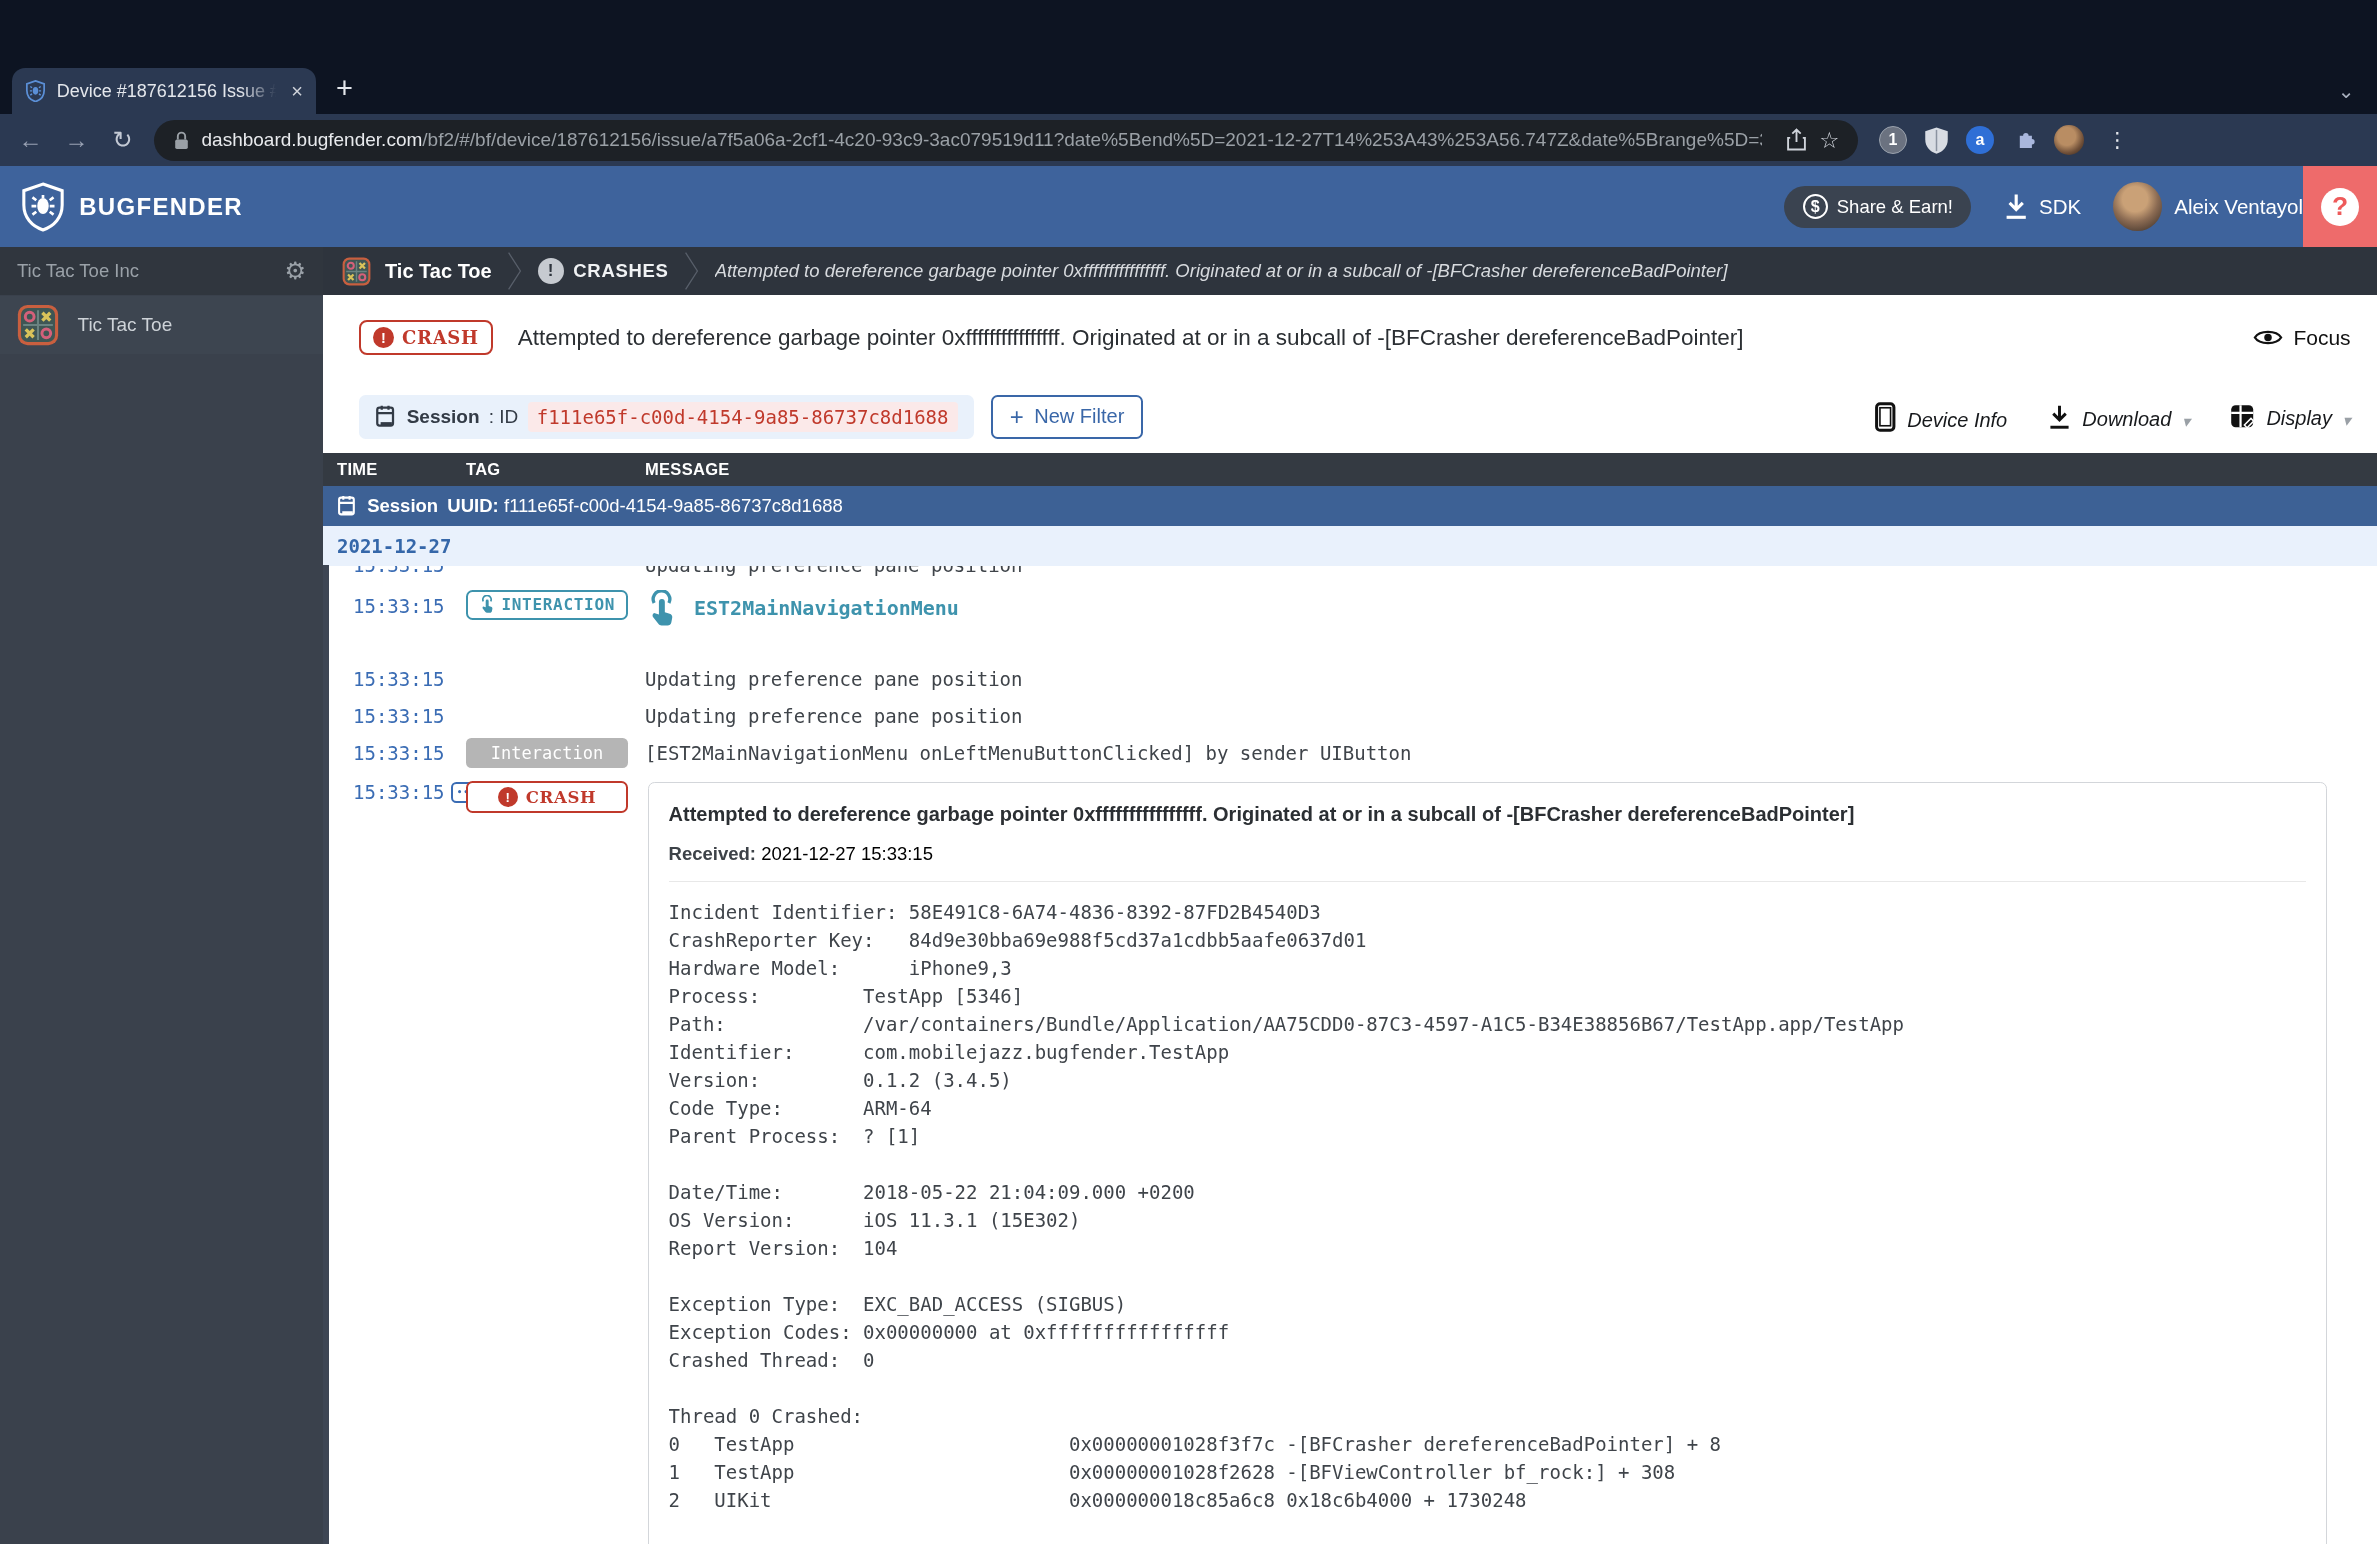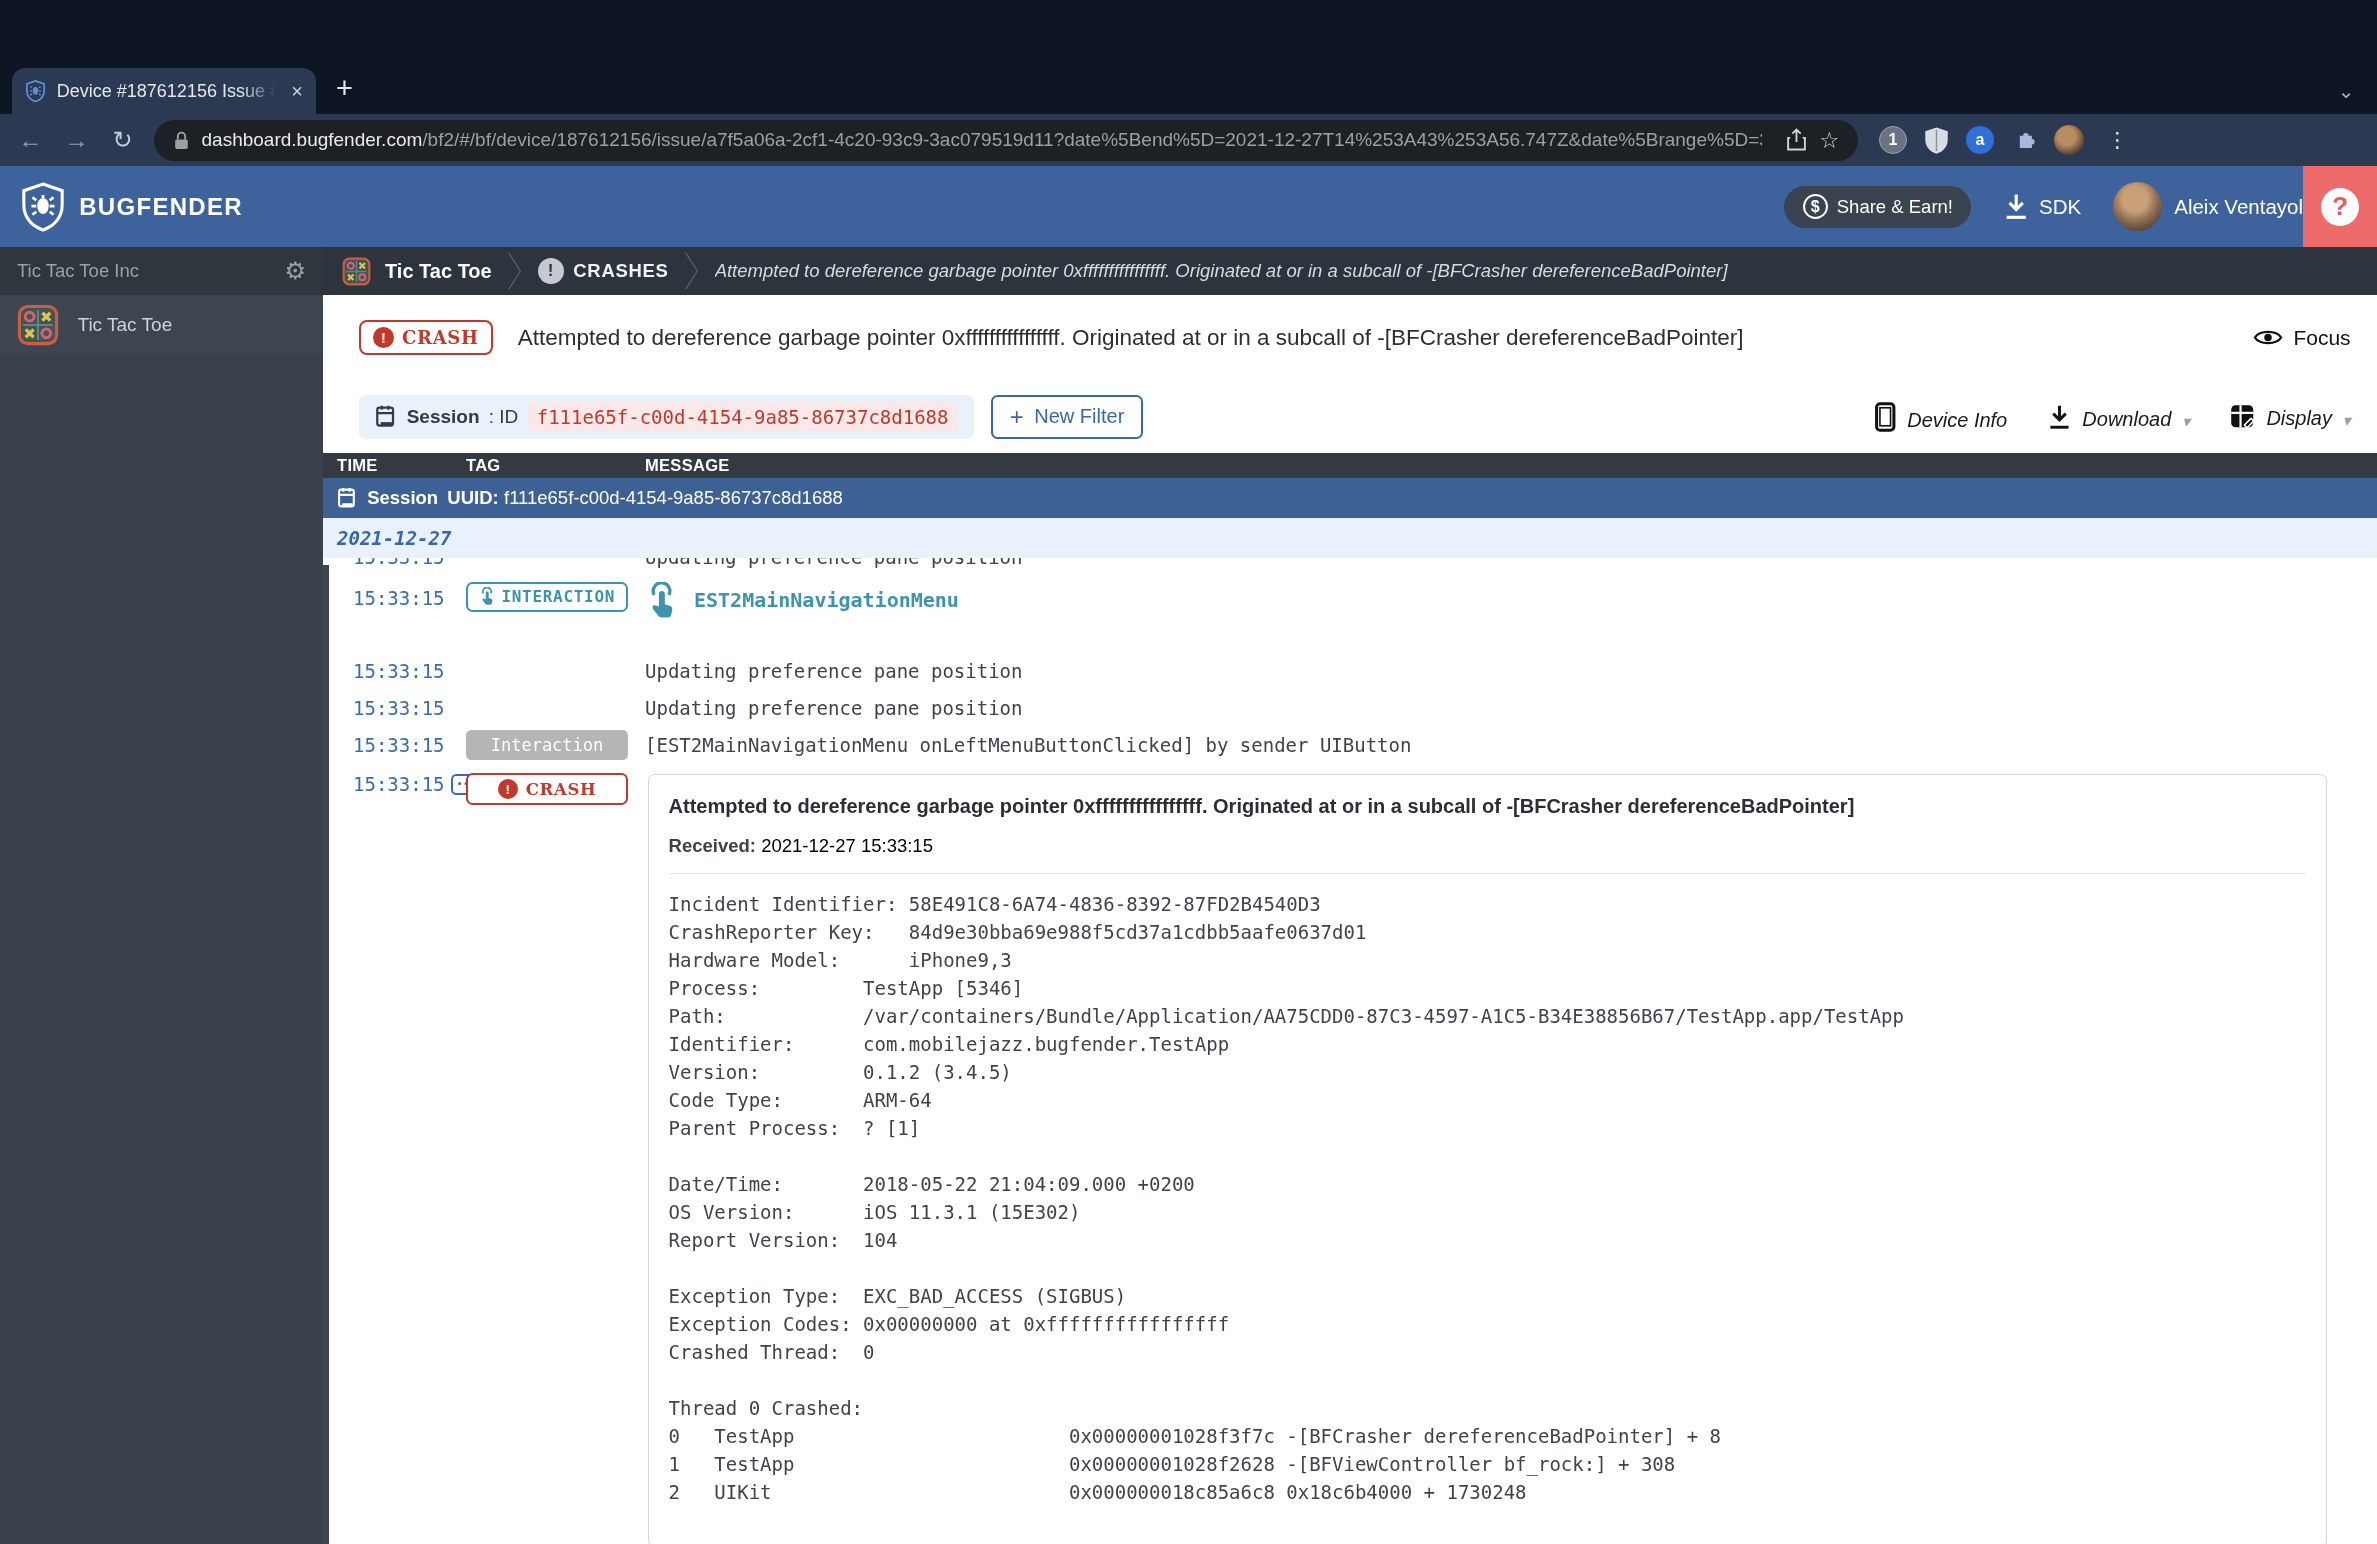--- a/index.html
+++ b/index.html
@@ -75,30 +75,30 @@
   .session-chip { background:#e9f1fb; border-radius:6.6px; height:44px; display:flex; align-items:center; gap:9.2px; padding:0 16px; }
   .session-chip .lbl-b { font-weight:bold; color:#333b46; font-size:19px; }
   .session-chip .lbl-r { color:#333b46; font-size:19px; }
   .session-code { background:#fbe9e9; color:#c0392b; font-family:"DejaVu Sans Mono", monospace; font-size:19px; padding:4px 9.2px; border-radius:4px; }
   .newfilter-btn { border:2px solid #3a67a8; background:#fff; color:#3a67a8; border-radius:6.6px; height:44px; display:flex; align-items:center; gap:10.6px; padding:0 17px; font-size:20px; }
   .newfilter-btn .plus { font-size:24px; line-height:20px; }
   .filter-spacer { flex:1; }
   .tool-btn { display:flex; align-items:flex-end; gap:10.6px; font-size:20px; color:#17191c; margin-left:22.5px;font-style:italic; }
   .caret { color:#9aa0a6; font-size:16px; }
 
-  .table-header { height:25px; background:#343a42; display:grid; grid-template-columns:129px 179px 1fr; align-items:center; padding-left:14px; }
+  .table-header { height:33px; background:#343a42; display:grid; grid-template-columns:129px 179px 1fr; align-items:center; padding-left:14px; }
   .table-header span { color:#fff; font-weight:bold; font-size:16.5px; letter-spacing:0.3px; }
 
   .session-bar { height:40px; background:#3d6195; display:flex; align-items:center; padding-left:14px; gap:9.2px; color:#fff; }
   .session-bar .b { font-weight:bold; font-size:18.5px; }
   .session-bar .v { font-size:18.5px; }
   .session-bar .uuid-group { display:flex; gap:5.3px; align-items:center; }
 
   .date-bar { height:40px; background:#e9f1fc; display:flex; align-items:center; padding-left:14px; }
-  .date-bar span { color:#3567a9; font-weight:bold; font-family:"DejaVu Sans Mono", monospace; font-size:19px;font-style:italic; }
+  .date-bar span { color:#3567a9; font-weight:bold; font-family:"DejaVu Sans Mono", monospace; font-size:19px; }
 
   .log-area { flex:1; overflow:hidden; position:relative; background:#fff; }
   .lrow { display:grid; grid-template-columns:129px 179px 1fr; padding-left:14px; align-items:center; }
   .lrow .time { color:#3a6cb4; font-family:"DejaVu Sans Mono", monospace; font-size:19px; display:flex; align-items:center; gap:6.6px;margin-left:16px; }
   .lrow .msg { font-family:"DejaVu Sans Mono", monospace; font-size:19px; color:#3f444a; }
   .clip-wrap { height:17px; overflow:hidden; }
   .clip-wrap .lrow { height:37px; margin-top:-20px; }
   .row-plain { height:37px; }
   .row-gray { height:38px; }
   .row-inter { height:77px; align-items:flex-start; padding-top:6.6px; }

